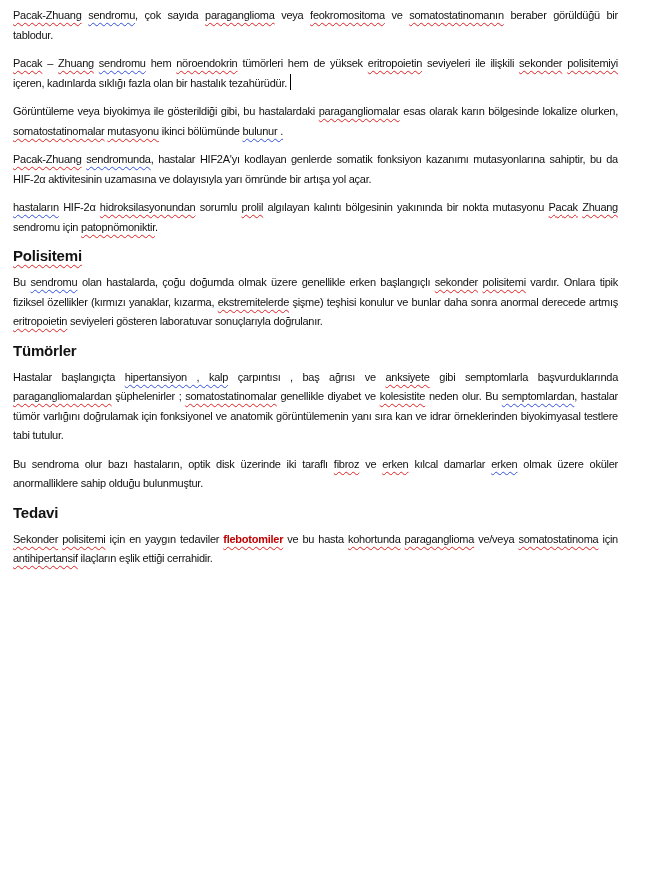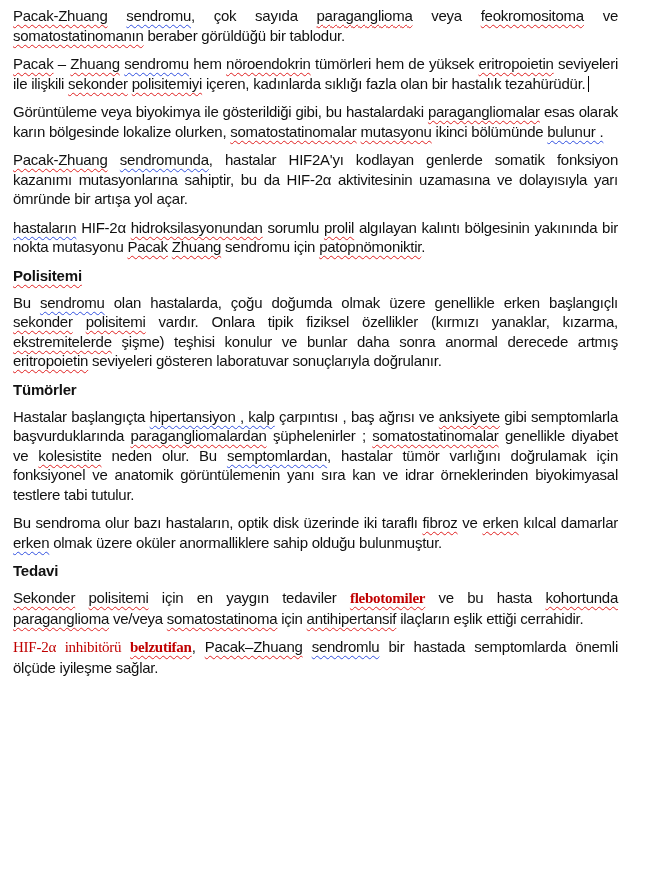--- a/index.html
+++ b/index.html
@@ -11,36 +11,36 @@
     .page { padding: 6px 29px 0 13px; }
     h1 {
       font-size: 16px; font-weight: bold; margin: 0 0 10px 0; line-height: 20px;
       letter-spacing: -0.2px;
     }
     h2 {
       font-size: 15px; font-weight: bold; margin: 0 0 8px 0; line-height: 19px;
       letter-spacing: -0.2px;
     }
     p {
-      font-size: 15px; line-height: 19.5px; margin: 0 0 9px 0;
+      font-size: 11px; line-height: 19.5px; margin: 0 0 9px 0;
       text-align: justify; letter-spacing: -0.25px;
     }
     .sq-red {
       text-decoration: underline wavy #e02020;
       text-decoration-thickness: 1px;
       text-underline-offset: 3px;
       text-decoration-skip-ink: none;
     }
     .sq-blue {
       text-decoration: underline wavy #3050e0;
       text-decoration-thickness: 1px;
       text-underline-offset: 3px;
       text-decoration-skip-ink: none;
     }
-    .red { color: #c00000; font-family: Liberation Serif, serif; }
+    .red { color: #c00000; }
     .bold { font-weight: bold; }
     .caret {
       display: inline-block; width: 1px; height: 16px; background: #000;
       vertical-align: -3px; margin-left: 3px;
     }
   </style>
 </head>
 <body>
 
 <div class="page">
@@ -77,16 +77,13 @@
   </p>
 
   <p>
     <span>Bu sendroma olur bazı hastaların, optik disk üzerinde iki taraflı </span><span class="sq-red">fibroz</span><span> ve </span><span class="sq-red">erken</span><span> kılcal damarlar </span><span class="sq-blue">erken</span><span> olmak üzere oküler anormalliklere sahip olduğu bulunmuştur.</span>
   </p>
 
   <h2>Tedavi</h2>
   <p>
     <span class="sq-red">Sekonder</span><span> </span><span class="sq-red">polisitemi</span><span> için en yaygın tedaviler </span><span class="sq-red red bold">flebotomiler</span><span> ve bu hasta </span><span class="sq-red">kohortunda</span><span> </span><span class="sq-red">paraganglioma</span><span> ve/veya </span><span class="sq-red">somatostatinoma</span><span> için </span><span class="sq-red">antihipertansif</span><span> ilaçların eşlik ettiği cerrahidir.</span>
   </p>
-  <p>
-    <span class="red">HIF-2α inhibitörü </span><span class="sq-red red bold">belzutifan</span><span>, </span><span class="sq-red">Pacak–Zhuang</span><span> </span><span class="sq-blue">sendromlu</span><span> bir hastada semptomlarda önemli ölçüde iyileşme sağlar.</span>
-  </p>
 </div>
 
 </body></html>

